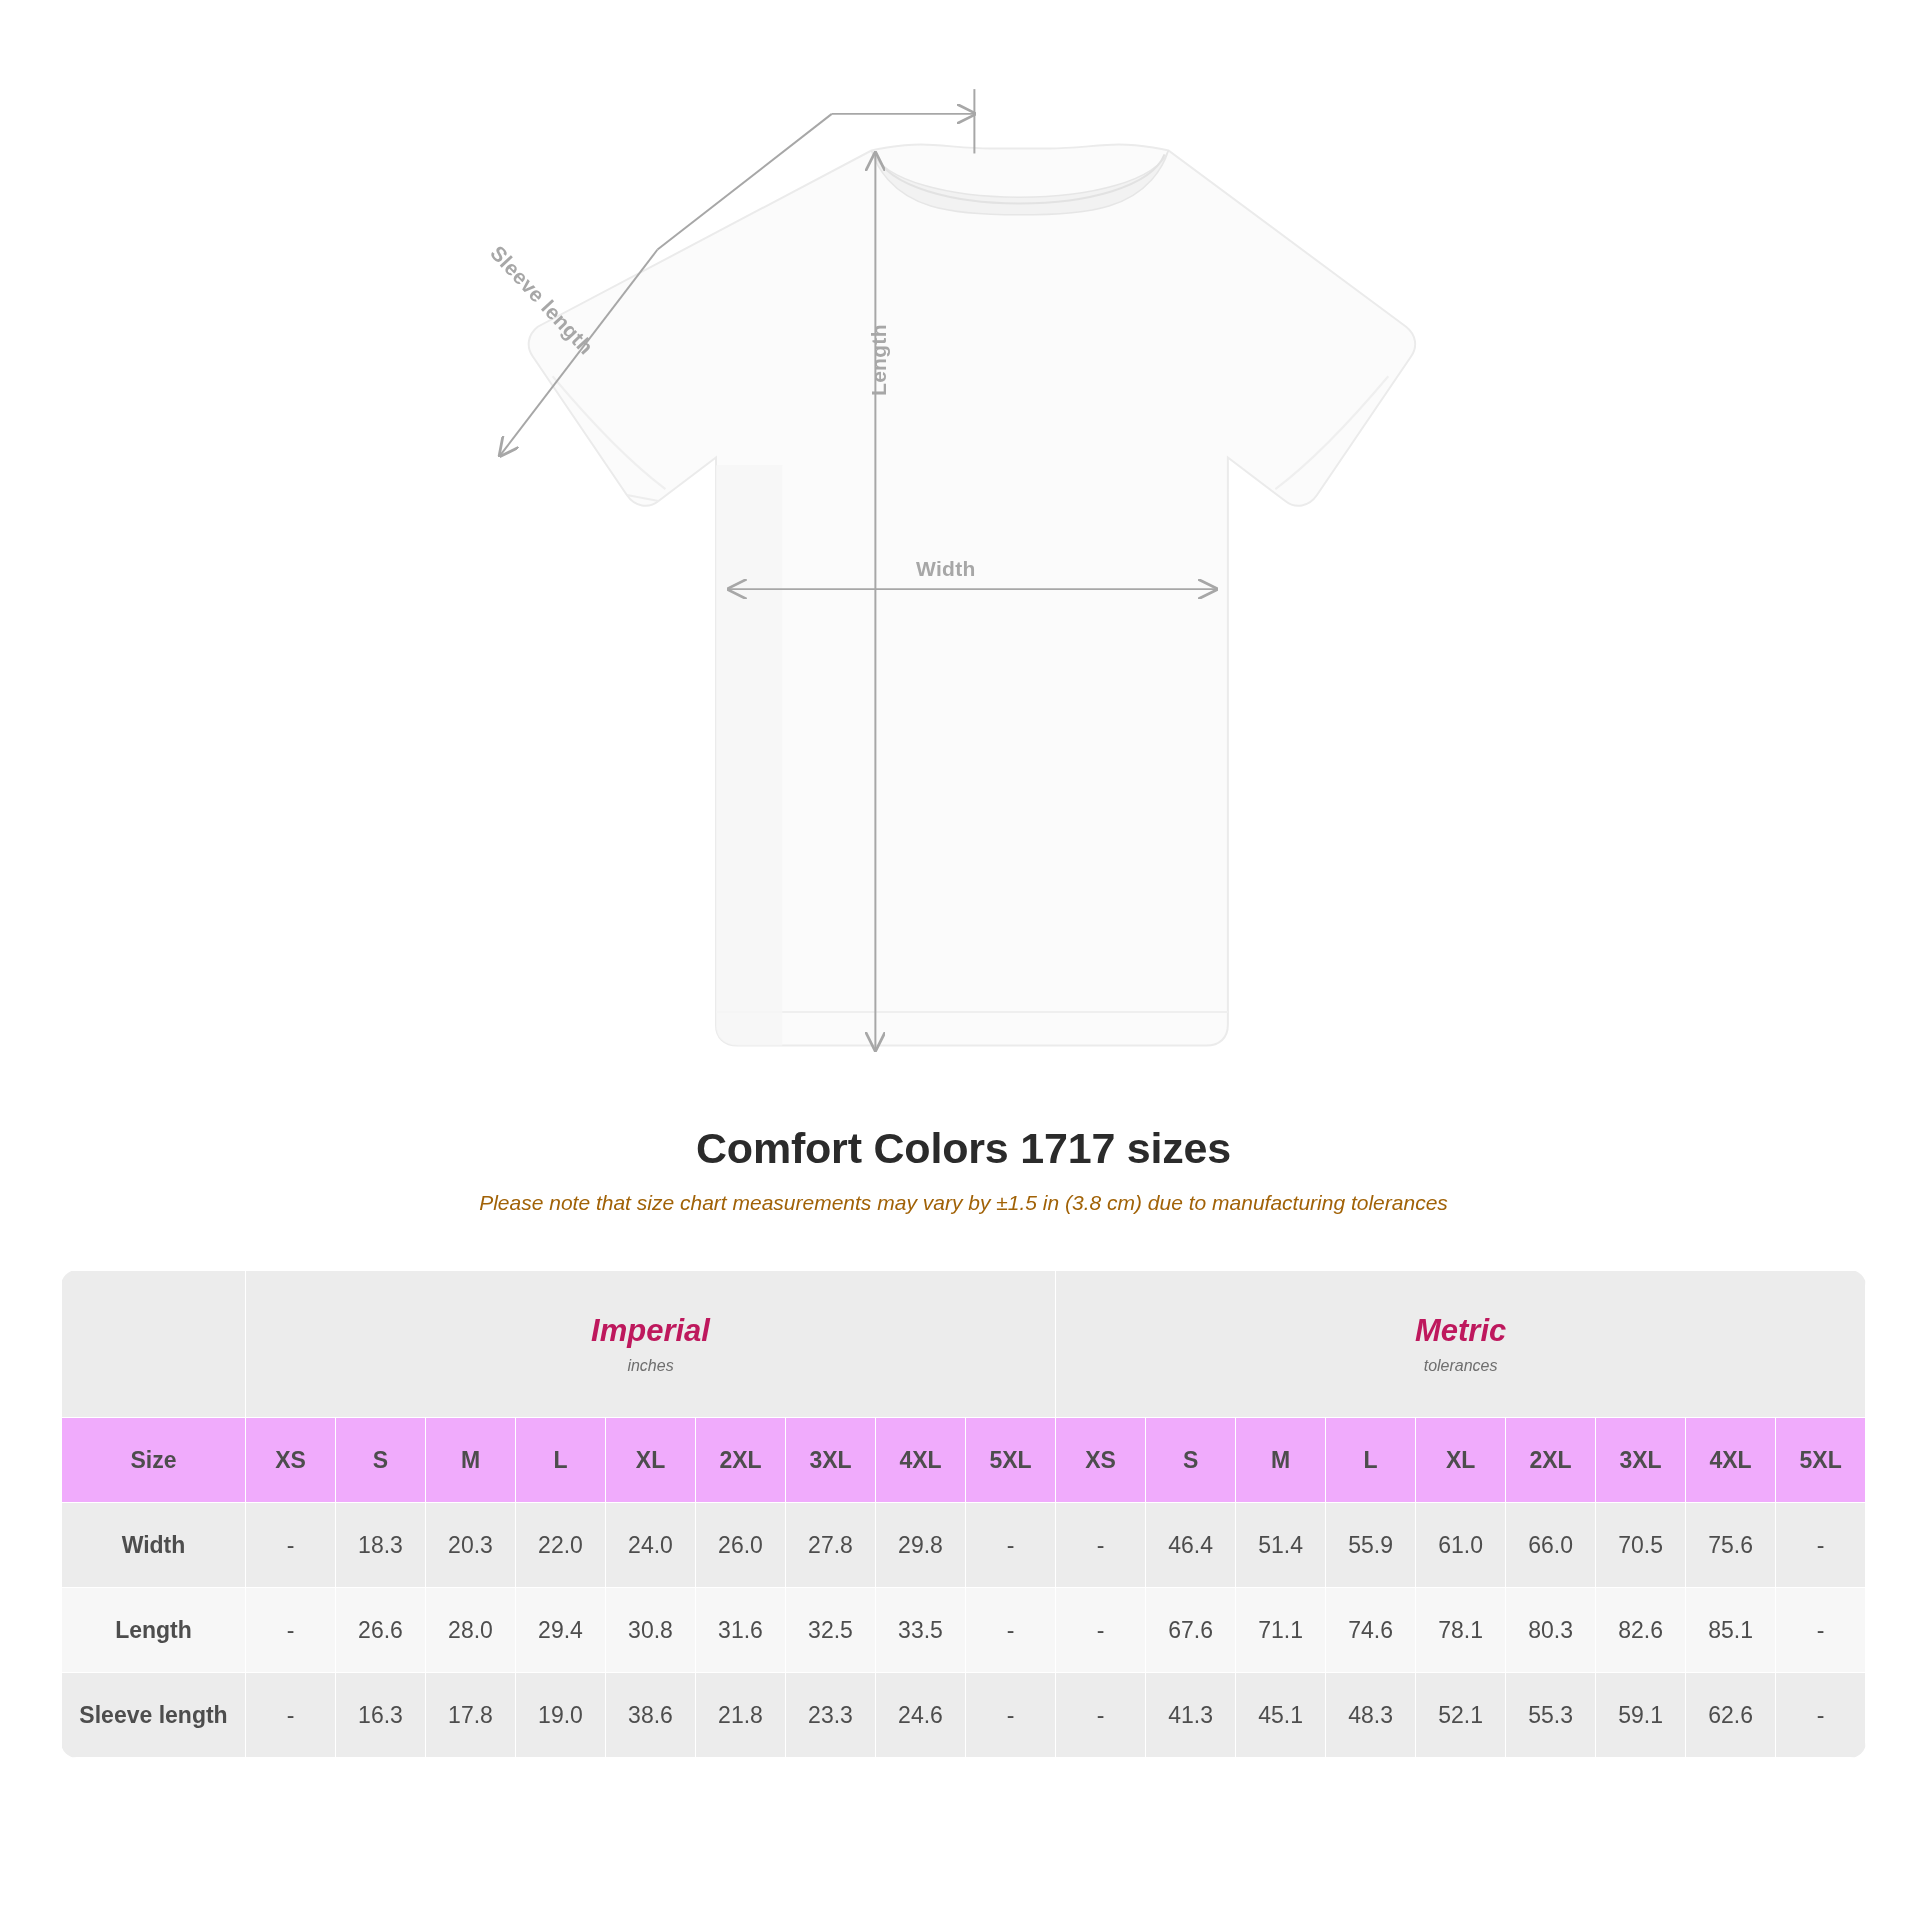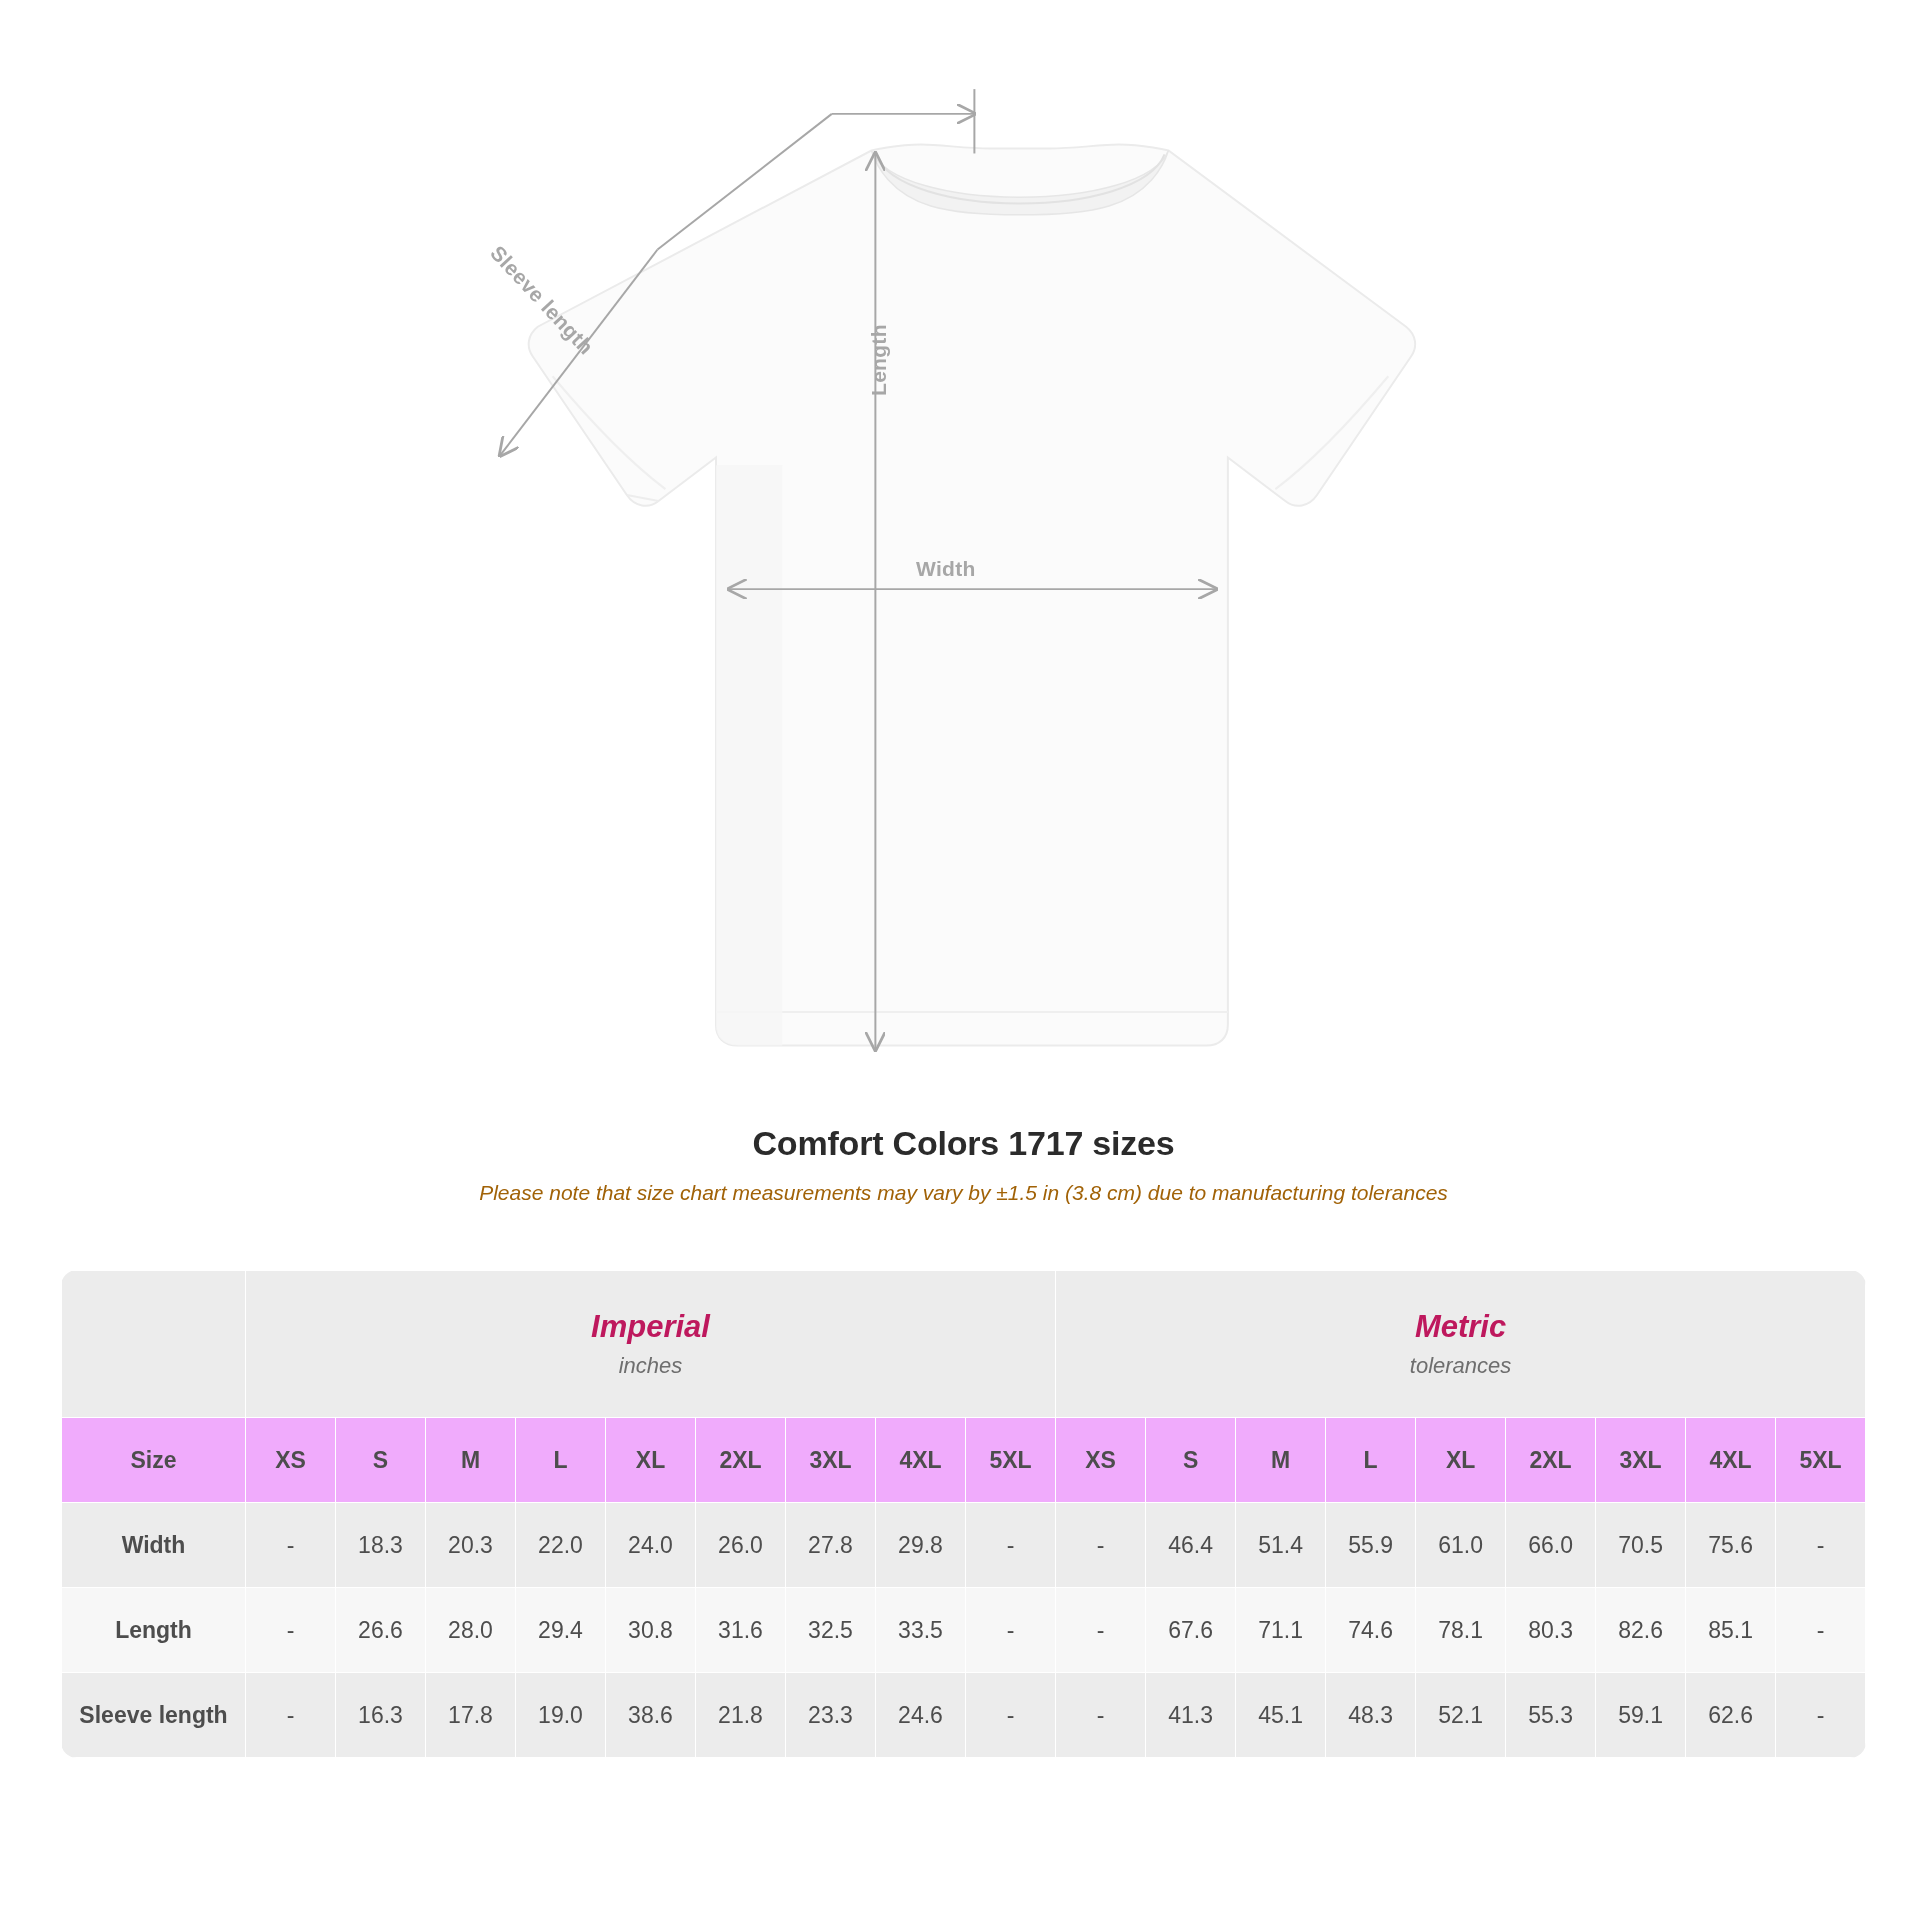--- a/index.html
+++ b/index.html
@@ -53,21 +53,21 @@
 
   
   #title-block {
     position: absolute;
     left: 0;
     top: 1124px;
     width: 1927px;
     text-align: center;
   }
   #chart-title {
-    font-size: 34px;
+    font-size: 43px;
     font-weight: bold;
     color: #2b2b2b;
     margin: 0;
     letter-spacing: -0.2px;
   }
   #chart-note {
     font-size: 21px;
     font-style: italic;
     color: #a16207;
     margin-top: 18px;
@@ -97,21 +97,21 @@
     height: 147px;
     padding: 0;
   }
   .unit-head .unit-name {
     font-size: 31px;
     font-weight: bold;
     font-style: italic;
     color: #be185d;
   }
   .unit-head .unit-sub {
-    font-size: 22px;
+    font-size: 16px;
     font-style: italic;
     color: #6e6e6e;
     margin-top: 8px;
   }
   .corner-cell {
     background: #ececec;
   }
 
   .row-head {
     background: #ececec;

